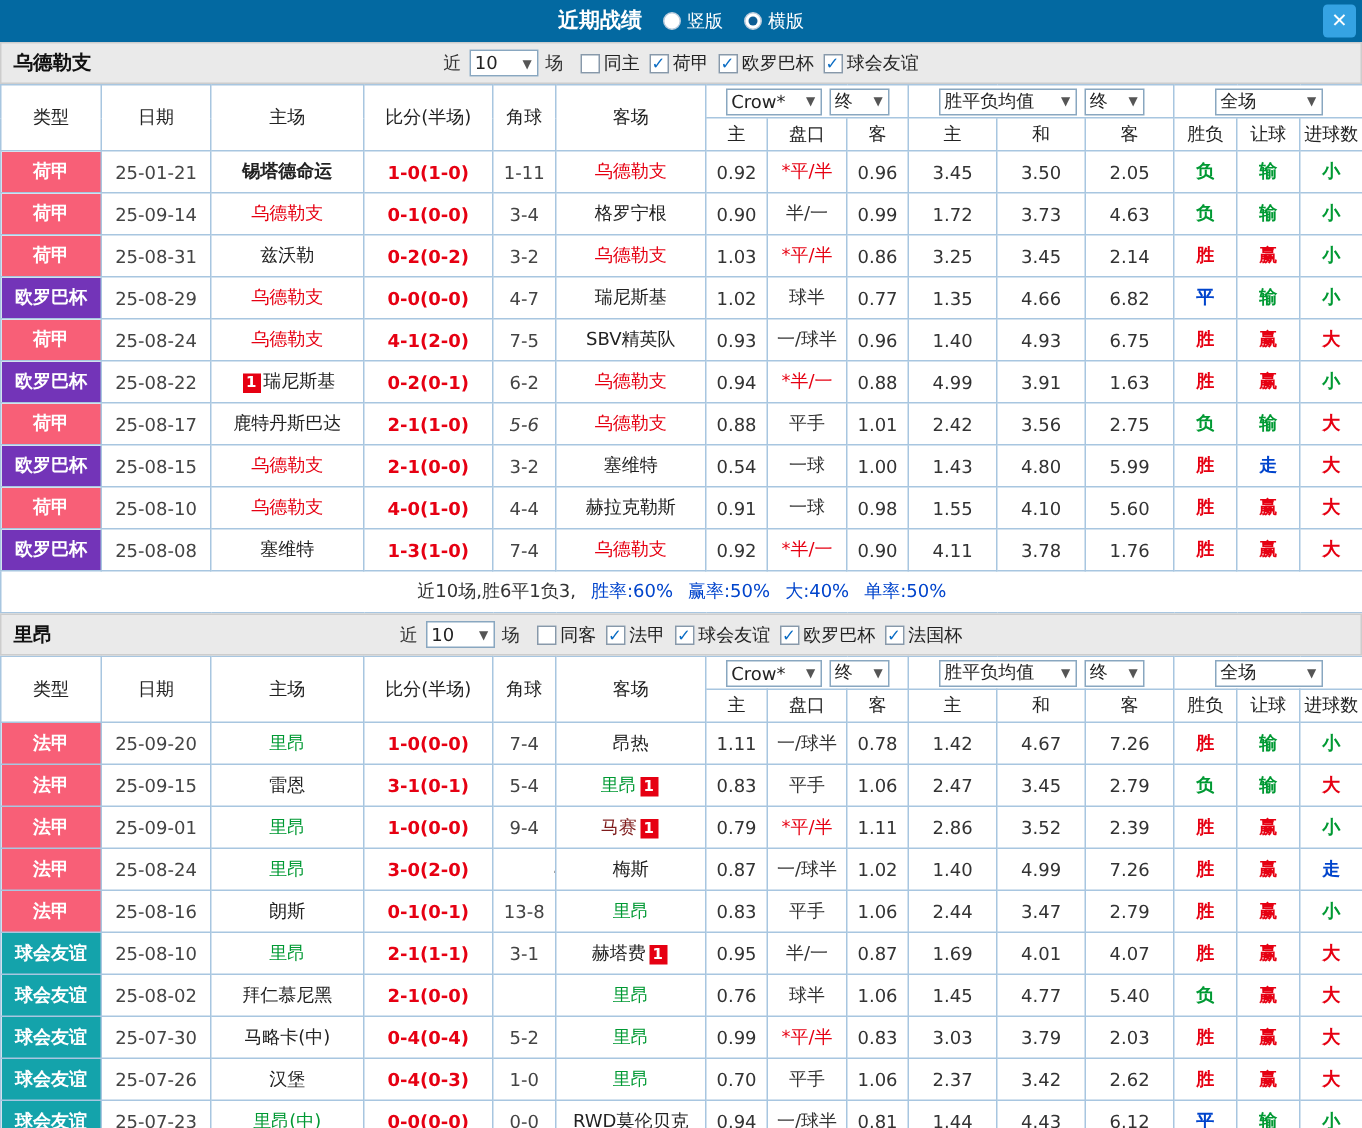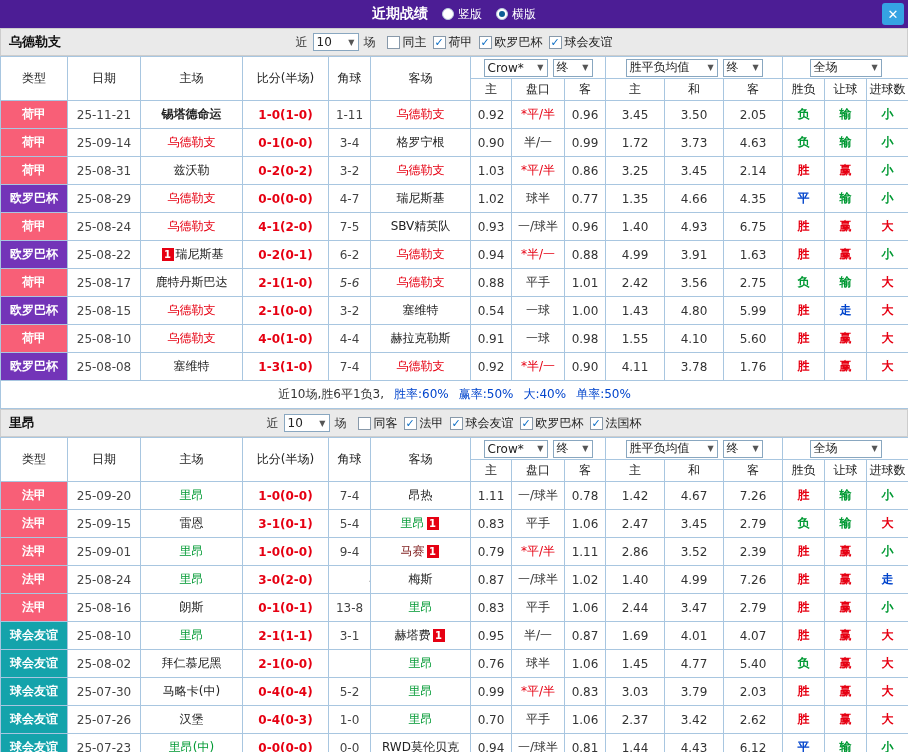--- a/index.html
+++ b/index.html
@@ -1,20 +1,20 @@
 <!DOCTYPE html>
 <html><head>
 <meta charset="utf-8">
 <style>
   * { margin:0; padding:0; box-sizing:border-box; }
   html,body { width:908px; height:752px; overflow:hidden; background:#fff;
     font-family:"DejaVu Sans","Liberation Sans",sans-serif; font-size:12px; color:#222; }
 
   
-  .topbar { height:28px; background:#4c1d95; display:flex; align-items:center;
+  .topbar { height:28px; background:#0369a1; display:flex; align-items:center;
     justify-content:center; gap:14px; position:relative; color:#fff; }
   .topbar .title { font-weight:bold; font-size:14px; }
   .radio-item { display:inline-flex; align-items:center; gap:4px; cursor:pointer; font-size:12px; }
   .radio { width:12px; height:12px; border-radius:50%; background:#fff; border:1px solid #bcd;
     display:inline-flex; align-items:center; justify-content:center; }
   .radio .dot { width:6px; height:6px; border-radius:50%; background:#0d5d94; }
   .close-btn { position:absolute; right:4px; top:3px; width:22px; height:22px; background:#35a3e3;
     color:#fff; display:flex; align-items:center; justify-content:center; font-size:13px;
     font-weight:bold; border-radius:3px; cursor:pointer; }
 
@@ -177,21 +177,21 @@
         <th data-name="col-eu-draw">和</th>
         <th data-name="col-eu-away">客</th>
         <th data-name="col-result">胜负</th>
         <th data-name="col-spread">让球</th>
         <th data-name="col-goals">进球数</th>
       </tr>
     </thead>
     <tbody>
         <tr data-name="match-row">
           <td data-name="league-badge" class="league-cell" style="color: rgb(255, 255, 255); background: rgb(248, 95, 119);">荷甲</td>
-          <td data-name="date-cell" style="color: rgb(68, 68, 68);">25-11-21</td>
+          <td data-name="date-cell" style="color: rgb(68, 68, 68);">25-01-21</td>
           <td data-name="home-team-cell"><span data-name="team-label" style="color: rgb(34, 34, 34); font-weight: bold;">锡塔德命运</span></td>
           <td data-name="score-cell" style="color: rgb(230, 0, 18);">1-0(1-0)</td>
           <td data-name="corner-cell" style="color: rgb(68, 68, 68);">1-11</td>
           <td data-name="away-team-cell"><span data-name="team-label" style="color: rgb(230, 0, 18);">乌德勒支</span></td>
           <td data-name="ah-home-odds" style="color: rgb(51, 51, 51);">0.92</td>
           <td data-name="handicap-cell" style="color: rgb(230, 0, 18);">*平/半</td>
           <td data-name="ah-away-odds" style="color: rgb(51, 51, 51);">0.96</td>
           <td data-name="eu-home-odds" style="color: rgb(51, 51, 51);">3.45</td>
           <td data-name="eu-draw-odds" style="color: rgb(51, 51, 51);">3.50</td>
           <td data-name="eu-away-odds" style="color: rgb(51, 51, 51);">2.05</td>
@@ -238,21 +238,21 @@
           <td data-name="date-cell" style="color: rgb(68, 68, 68);">25-08-29</td>
           <td data-name="home-team-cell"><span data-name="team-label" style="color: rgb(230, 0, 18);">乌德勒支</span></td>
           <td data-name="score-cell" style="color: rgb(230, 0, 18);">0-0(0-0)</td>
           <td data-name="corner-cell" style="color: rgb(68, 68, 68);">4-7</td>
           <td data-name="away-team-cell"><span data-name="team-label" style="color: rgb(34, 34, 34);">瑞尼斯基</span></td>
           <td data-name="ah-home-odds" style="color: rgb(51, 51, 51);">1.02</td>
           <td data-name="handicap-cell" style="color: rgb(51, 51, 51);">球半</td>
           <td data-name="ah-away-odds" style="color: rgb(51, 51, 51);">0.77</td>
           <td data-name="eu-home-odds" style="color: rgb(51, 51, 51);">1.35</td>
           <td data-name="eu-draw-odds" style="color: rgb(51, 51, 51);">4.66</td>
-          <td data-name="eu-away-odds" style="color: rgb(51, 51, 51);">4.35</td>
+          <td data-name="eu-away-odds" style="color: rgb(51, 51, 51);">6.82</td>
           <td data-name="result-cell" style="color: rgb(0, 68, 204);">平</td>
           <td data-name="handicap-result-cell" style="color: rgb(0, 153, 51);">输</td>
           <td data-name="goals-result-cell" style="color: rgb(0, 153, 51);">小</td>
         </tr>
         <tr data-name="match-row">
           <td data-name="league-badge" class="league-cell" style="color: rgb(255, 255, 255); background: rgb(248, 95, 119);">荷甲</td>
           <td data-name="date-cell" style="color: rgb(68, 68, 68);">25-08-24</td>
           <td data-name="home-team-cell"><span data-name="team-label" style="color: rgb(230, 0, 18);">乌德勒支</span></td>
           <td data-name="score-cell" style="color: rgb(230, 0, 18);">4-1(2-0)</td>
           <td data-name="corner-cell" style="color: rgb(68, 68, 68);">7-5</td>

